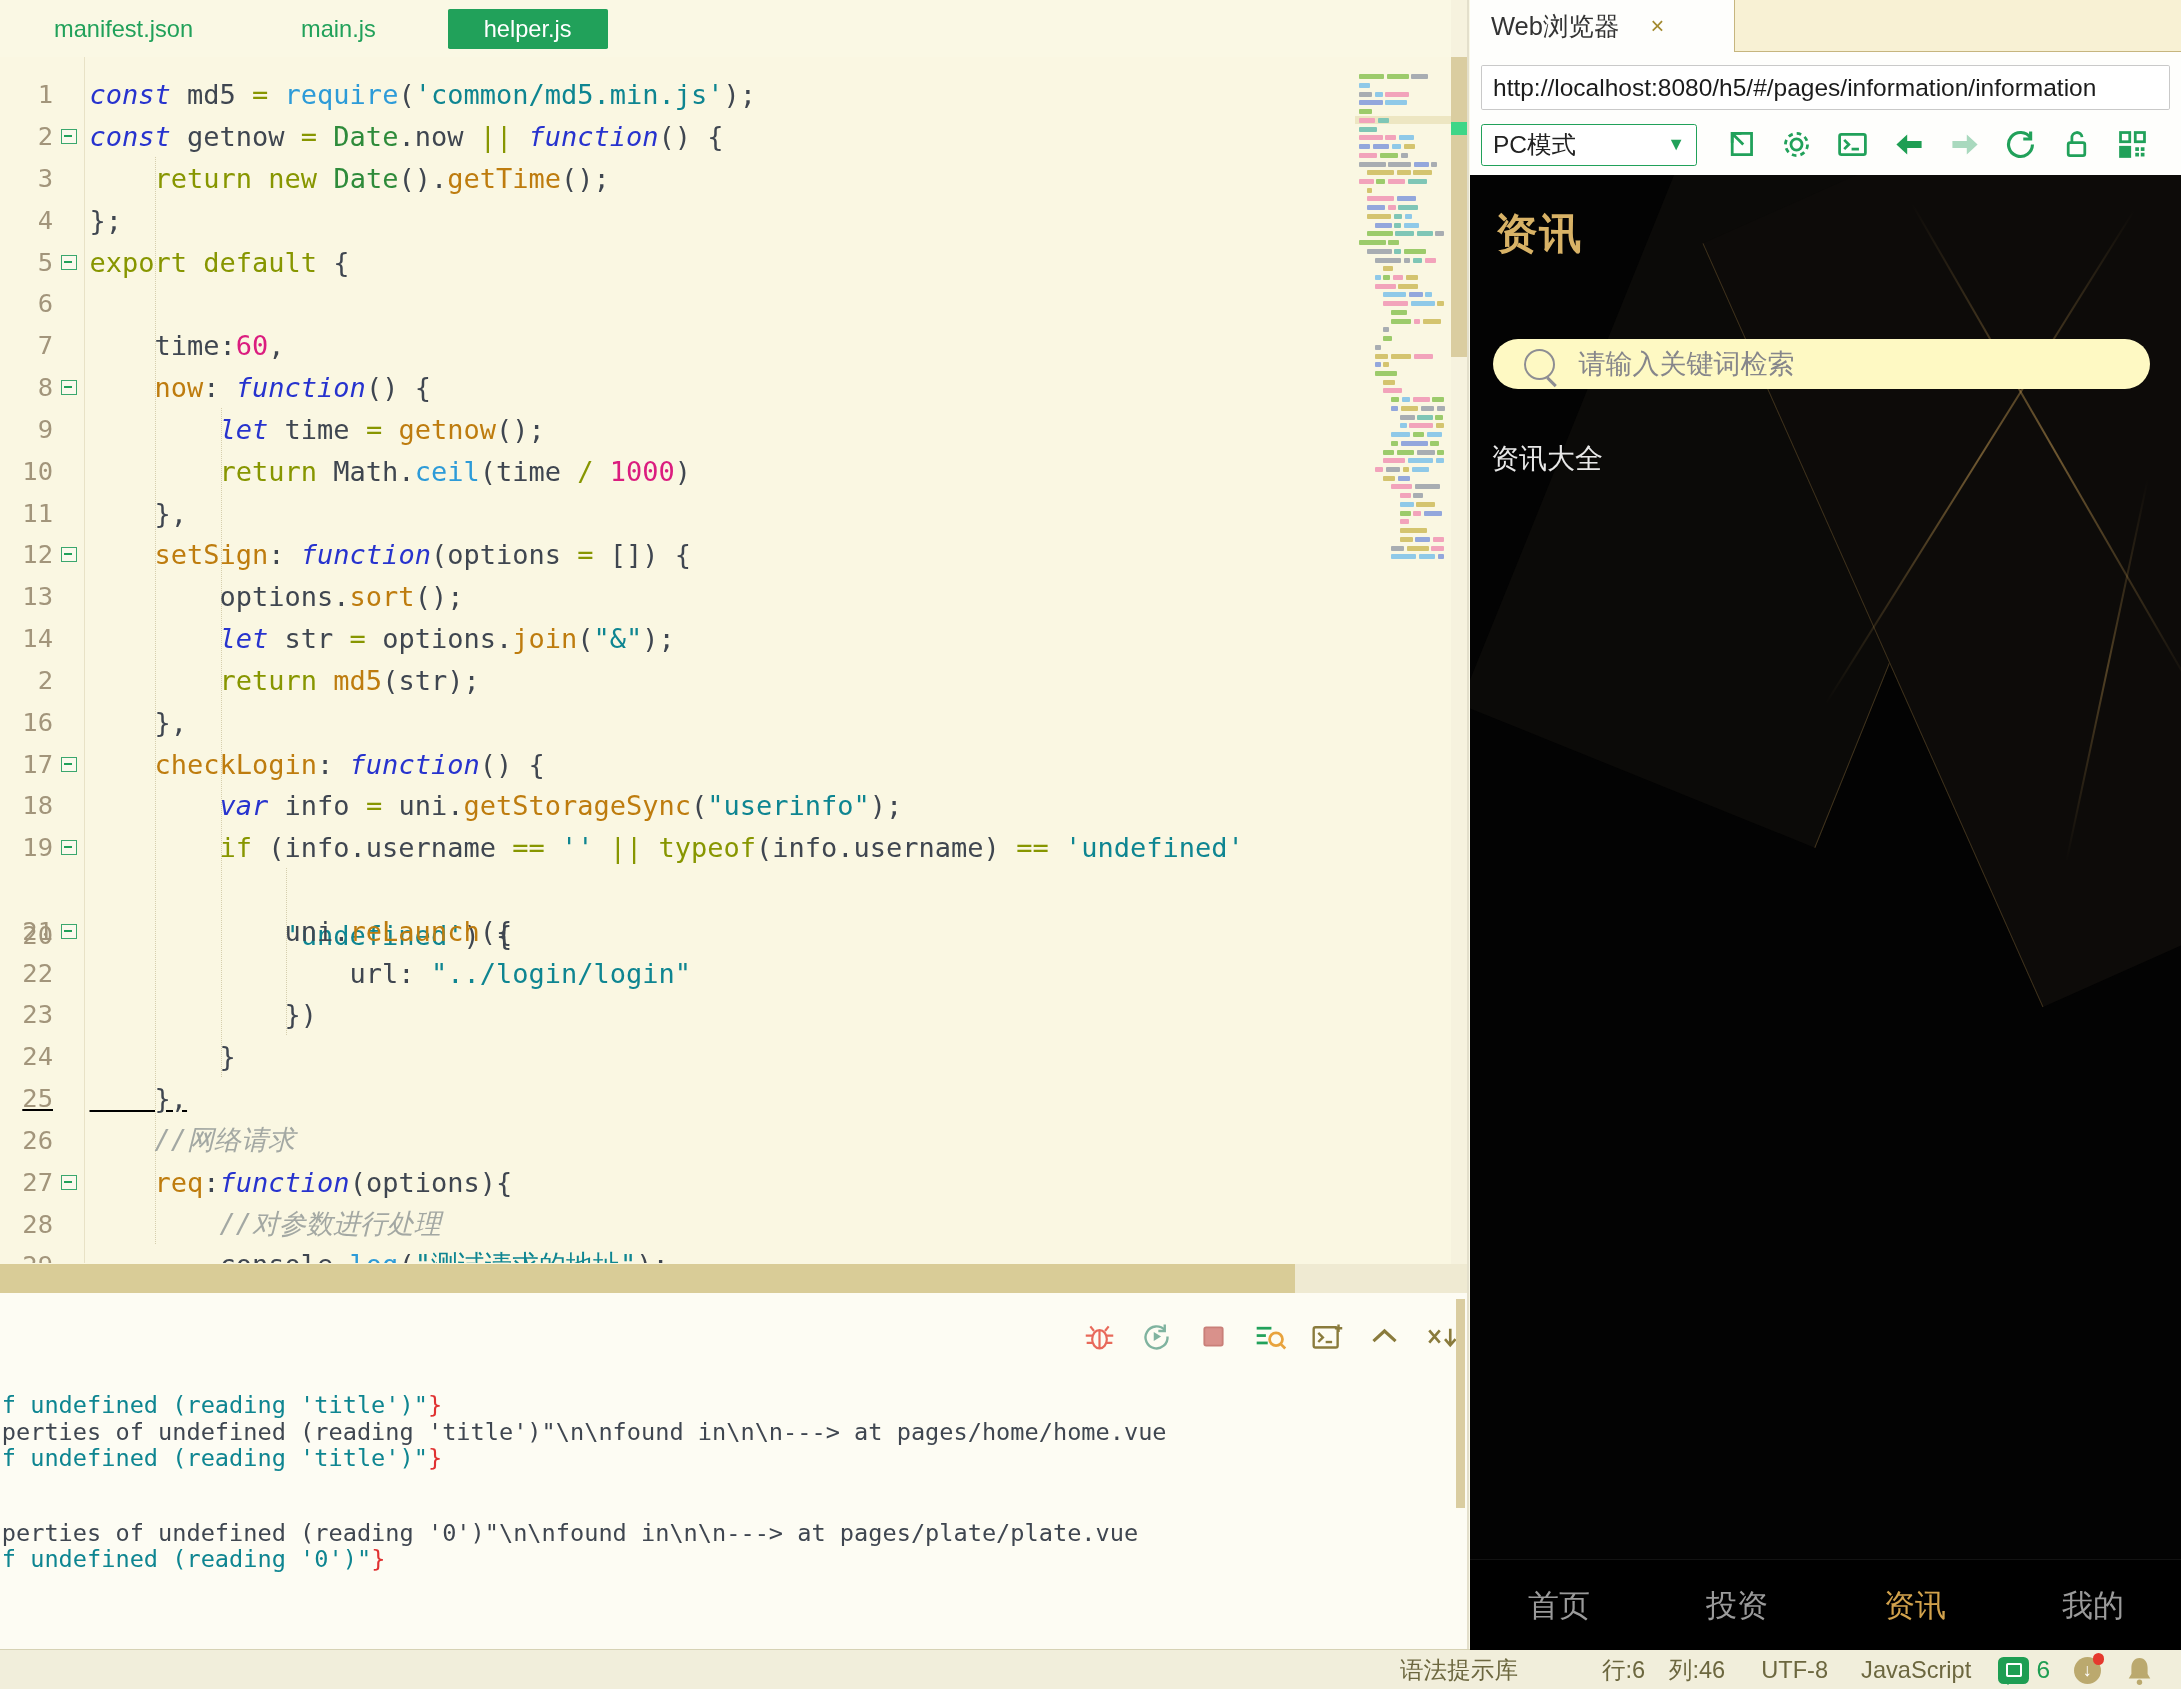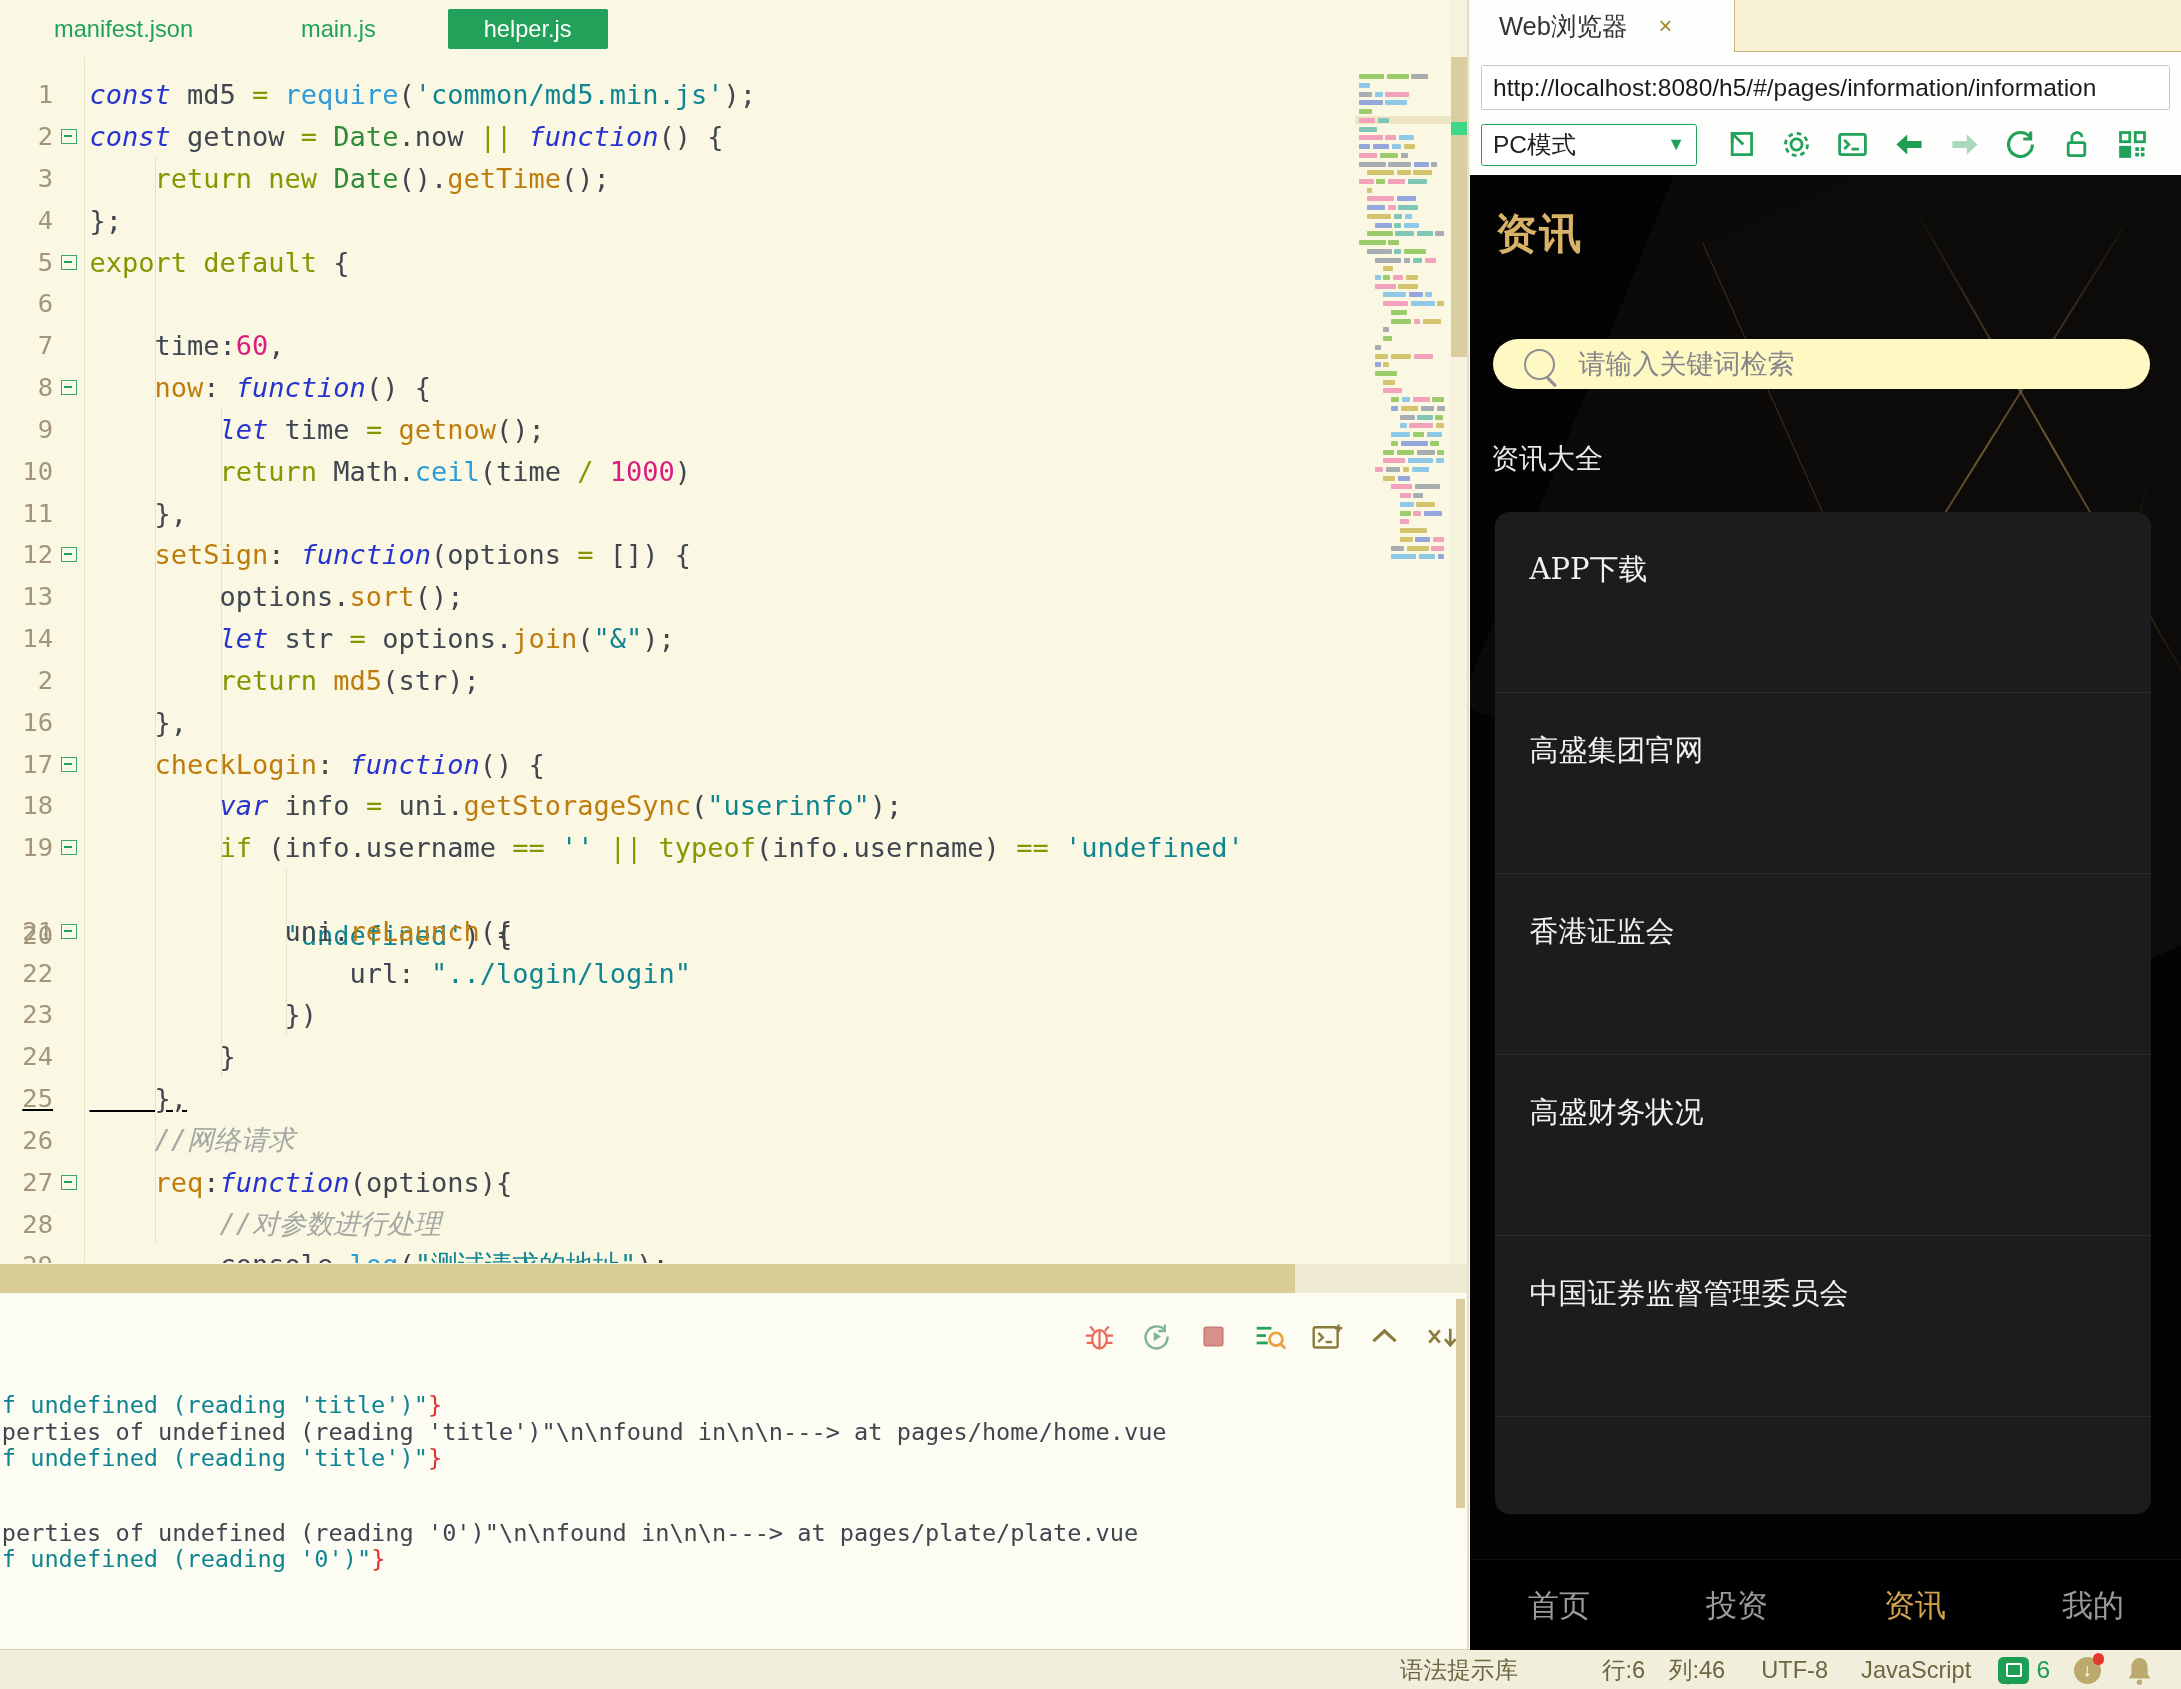--- a/index.html
+++ b/index.html
@@ -55,21 +55,21 @@
   .bubble::before{content:"";position:absolute;left:8.2px;top:6.4px;width:11.8px;height:10px;border:2.7px solid #fff;border-radius:1.8px;}
   .bubble::after{content:"";position:absolute;left:5.5px;bottom:-5.5px;border:4.5px solid transparent;border-top-color:#1E9E53;}
   .badge6{color:#1E9E53;font-size:24.5px;margin-right:23.6px;}
   .updater{width:27px;height:27px;border-radius:50%;background:#BBA96E;color:#fff;font-size:18px;line-height:27px;text-align:center;position:relative;margin-right:25.5px;}
   .updater .dot{position:absolute;right:-3.6px;top:-3.6px;width:11.8px;height:11.8px;border-radius:50%;background:#E5392E;}
   .bellwrap{width:27px;height:31px;}
   
   #browser-panel{position:absolute;left:1470px;top:0;width:712px;height:1649px;background:#FEFEFC;}
   #panel-divider{position:absolute;left:1467px;top:0;width:1.8px;height:1649px;background:#E3DFCB;}
   #btabrow{position:absolute;left:0;top:0;width:712px;height:53px;}
-  #btab{position:absolute;left:0;top:0;height:53px;display:flex;align-items:center;padding:0 29px;background:#FEFEFC;font-size:25.5px;color:#333;}
+  #btab{position:absolute;left:0;top:0;height:53px;display:flex;align-items:center;padding:0 21px;background:#FEFEFC;font-size:25.5px;color:#333;}
   #btab .close{margin-left:31px;color:#A38A2F;font-size:23.6px;}
   #btab-filler{position:absolute;left:264px;top:0;right:0;height:51px;background:#F8F1D4;border-left:1.8px solid #C6B57E;border-bottom:1.8px solid #C6B57E;}
   #url-bar{position:absolute;left:11px;top:65px;width:689px;height:45px;border:1.8px solid #C9C9C9;background:#fff;box-sizing:border-box;border-radius:1.8px;overflow:hidden;}
   #url-bar input{border:0;outline:none;width:100%;height:100%;font-size:24.5px;color:#1B1B1B;padding:0 11px;font-family:"Liberation Sans",sans-serif;background:transparent;}
   #btoolbar{position:absolute;left:11px;top:122px;height:45px;display:flex;align-items:center;}
   #mode-select{width:216px;height:42px;border:1.8px solid #21A15A;border-radius:2.7px;background:#fff;display:flex;align-items:center;justify-content:space-between;padding:0 11px;box-sizing:border-box;font-size:24.5px;color:#222;margin-right:25.5px;}
   #mode-select .caret{color:#21A15A;font-size:18px;}
   .bicon{width:36px;height:36px;margin-right:20px;display:flex;align-items:center;justify-content:center;}
   
   #preview{position:absolute;left:0;top:175px;width:712px;height:1475px;background:#030303;overflow:hidden;font-family:"DejaVu Serif",serif;}
@@ -564,37 +564,20 @@
       <div class="gold-line deco" style="left:509px;top:-9px;height:582px;transform:rotate(32deg);"></div>
       <div class="gold-line deco" style="left:582px;top:-9px;height:564px;transform:rotate(-30deg);"></div>
       <div class="gold-line deco" style="left:636px;top:300px;height:391px;transform:rotate(12deg);opacity:.7;"></div>
 
       <div id="pv-title">资讯</div>
       <div id="pv-search">
         <span class="mag"></span>
         <span class="ph">请输入关键词检索</span>
       </div>
       <div id="pv-section">资讯大全</div>
-      <div id="info-card">
-          <div class="info-row">
-            <span class="title">APP下载</span>
-          </div>
-          <div class="info-row">
-            <span class="title">高盛集团官网</span>
-          </div>
-          <div class="info-row">
-            <span class="title">香港证监会</span>
-          </div>
-          <div class="info-row">
-            <span class="title">高盛财务状况</span>
-          </div>
-          <div class="info-row">
-            <span class="title">中国证券监督管理委员会</span>
-          </div>
-        </div>
       <div id="pv-tabbar">
           <div class="pv-tab">首页</div>
           <div class="pv-tab">投资</div>
           <div class="pv-tab active">资讯</div>
           <div class="pv-tab">我的</div>
         </div>
     </div>
   </div>
 
 </div>

